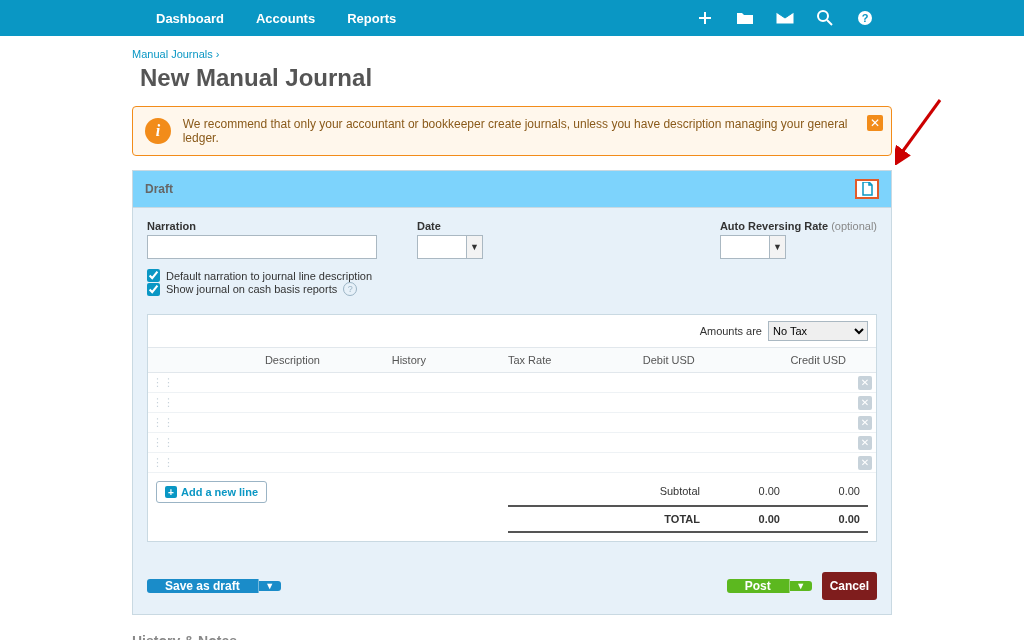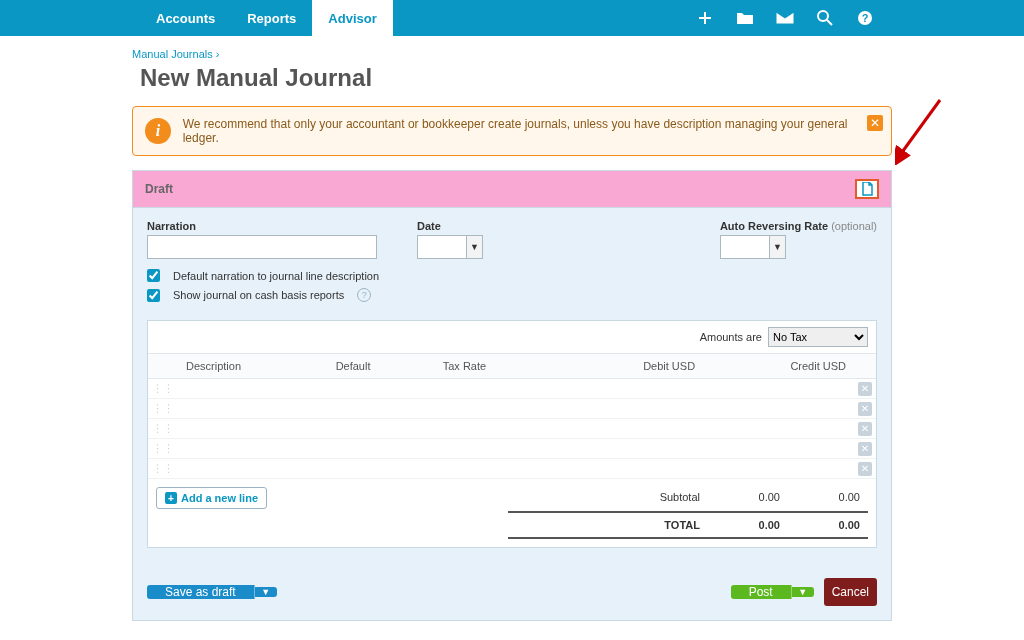--- a/index.html
+++ b/index.html
@@ -13,74 +13,74 @@
   .nav-icon { width: 18px; height: 18px; display: flex; align-items: center; justify-content: center; cursor: pointer; }
   .container { width: 760px; margin: 0 auto; padding-top: 8px; }
   .breadcrumb { color: #0a97c4; font-size: 11px; padding: 4px 0; }
   .breadcrumb a { color: #0a97c4; text-decoration: none; }
   .page-title { font-size: 24px; font-weight: bold; color: #555; margin-bottom: 14px; margin-left: 8px; }
   .alert { border: 1px solid #f28c1a; background: #fff7ec; border-radius: 4px; padding: 10px 12px; display: flex; align-items: center; gap: 12px; margin-bottom: 14px; position: relative; }
   .alert-icon { width: 26px; height: 26px; border-radius: 50%; background: #f28c1a; color: #fff; display: flex; align-items: center; justify-content: center; font-weight: bold; font-size: 16px; font-style: italic; font-family: Georgia, serif; }
   .alert-text { color: #8a5a1a; font-size: 12px; }
   .alert-close { position: absolute; right: 8px; top: 8px; width: 16px; height: 16px; background: #f28c1a; color: #fff; border-radius: 2px; display: flex; align-items: center; justify-content: center; cursor: pointer; font-size: 12px; }
   .panel { border: 1px solid #c9d9e2; background: #e7f1f9; }
-  .panel-header { background: #f9a8d4; border-bottom: 1px solid #c9d9e2; padding: 8px 12px; display: flex; justify-content: space-between; align-items: center; font-weight: bold; color: #666; }
+  .panel-header { background: #7dd3fc; border-bottom: 1px solid #c9d9e2; padding: 8px 12px; display: flex; justify-content: space-between; align-items: center; font-weight: bold; color: #666; }
   .file-btn { width: 24px; height: 20px; border: 2px solid #e25b2a; display:flex; align-items:center; justify-content:center; cursor:pointer; background:#fff; }
   .panel-body { padding: 12px 14px 16px; }
   .form-row { display: flex; gap: 40px; margin-bottom: 10px; }
   .field label { font-weight: bold; font-size: 11px; color: #333; display: block; margin-bottom: 3px; }
   .field .optional { color: #888; font-weight: normal; }
   input[type=text].txt { border: 1px solid #aab8c2; padding: 4px; height: 24px; font-size: 12px; }
   .narration input { width: 230px; }
   .date-wrap { display: flex; }
   .date-wrap input { width: 50px; }
   .date-wrap .dd { width: 16px; height: 24px; border: 1px solid #aab8c2; border-left: none; background: #f3f3f3; display:flex; align-items:center; justify-content:center; cursor:pointer; font-size: 9px; }
-  .chk-row { display: flex; align-items: center; gap: 13px; font-size: 11px; color: #333; margin-top: 6px; }
+  .chk-row { display: flex; align-items: center; gap: 6px; font-size: 11px; color: #333; }
   .chk-row input { accent-color: #0a97c4; }
   .help-circ { width: 14px; height: 14px; border-radius: 50%; border: 1px solid #9bb4c5; color: #9bb4c5; font-size: 9px; display: inline-flex; align-items: center; justify-content: center; cursor: pointer; }
   .grid-wrap { margin-top: 18px; background: #fff; border: 1px solid #c9d9e2; }
   .amounts-row { display:flex; justify-content:flex-end; align-items:center; gap:6px; padding: 6px 8px; font-size:11px; border-bottom: 1px solid #e1e7ec; }
   .amounts-row select { font-size: 11px; width: 100px; height: 20px; border: 1px solid #aab8c2; }
   table.grid { width: 100%; border-collapse: collapse; font-size: 11px; }
-  table.grid th { text-align: left; font-weight: normal; padding: 6px 8px; border-bottom: 1px solid #e1e7ec; color: #555; background: #f9fbfc; }
+  table.grid th { text-align: right; font-weight: normal; padding: 6px 8px; border-bottom: 1px solid #e1e7ec; color: #555; background: #f9fbfc; }
   table.grid th.r, table.grid td.r { text-align: right; }
   table.grid td { border-bottom: 1px solid #eef2f5; height: 20px; padding: 0 4px; }
   .drag { width: 14px; text-align:center; color: #c7d2da; cursor: move; }
   .del { width: 18px; text-align:center; }
   .del-btn { width: 14px; height: 14px; background: #c7d2da; color:#fff; border-radius:2px; display:inline-flex; align-items:center; justify-content:center; cursor:pointer; font-size:10px; }
   .grid-footer { padding: 8px; display:flex; justify-content:space-between; align-items:flex-start; }
   .add-line { border: 1px solid #9bb4c5; background: #fff; color: #0a97c4; padding: 4px 8px; font-size: 11px; font-weight: bold; cursor:pointer; display:flex; align-items:center; gap:4px; border-radius:3px; }
   .add-line .plus { width:12px; height:12px; background:#0a97c4; color:#fff; border-radius:2px; display:inline-flex; align-items:center; justify-content:center; font-size:10px; }
   .totals { width: 360px; font-size: 11px; }
   .totals-row { display: flex; justify-content: flex-end; padding: 4px 8px; }
   .totals-row .lbl { width: 120px; text-align: right; }
   .totals-row .val { width: 80px; text-align: right; }
   .totals-row.total { border-top: 2px solid #555; border-bottom: 2px solid #555; font-weight: bold; margin-top: 4px; padding: 6px 8px; }
   .actions { padding: 14px; display:flex; gap:10px; }
-  .btn { border: none; color: #fff; font-weight: normal; font-size: 12px; height: 28px; border-radius: 3px; cursor: pointer; display:flex; align-items:center; }
+  .btn { border: none; color: #fff; font-weight: bold; font-size: 12px; height: 28px; border-radius: 3px; cursor: pointer; display:flex; align-items:center; }
   .btn-split { display:flex; }
   .btn-split .main { padding: 0 18px; border-right: 1px solid rgba(255,255,255,0.4); display:flex; align-items:center; border-radius: 3px 0 0 3px; }
   .btn-split .arrow { width: 22px; display:flex; align-items:center; justify-content:center; border-radius: 0 3px 3px 0; font-size:9px; }
   .btn-blue .main, .btn-blue .arrow { background: #1a8cc9; }
   .btn-green .main, .btn-green .arrow { background: #5cb81f; }
   .btn-grey { background: #7f1d1d; padding: 0 8px; }
   .spacer { flex:1; }
   .history { margin-top: 18px; }
   .history h3 { font-size: 14px; color: #888; font-weight: bold; display:flex; align-items:center; gap:6px; margin-bottom: 6px; }
   .arrow-callout { position: absolute; pointer-events: none; }
   svg { display: block; }
 </style>
 </head>
 <body>
 
 <div class="topbar">
   <div class="nav">
+    <div class="nav-item">Dashboard</div>
     <div class="nav-item">Accounts</div>
     <div class="nav-item">Reports</div>
-    <div class="nav-item active">Advisor</div>
   </div>
   <div class="nav-spacer"></div>
   <div class="nav-icons">
     <div class="nav-icon">
         <svg width="16" height="16" viewBox="0 0 16 16">
           <path d="M7 2h2v5h5v2H9v5H7V9H2V7h5z" fill="#fff"></path>
         </svg>
       </div>
     <div class="nav-icon">
         <svg width="18" height="14" viewBox="0 0 18 14">
@@ -169,21 +169,21 @@
           <span>Amounts are</span>
           <select>
             <option>No Tax</option>
           </select>
         </div>
         <table class="grid">
           <thead>
             <tr>
               <th class="drag"></th>
               <th>Description</th>
-              <th>Default</th>
+              <th>History</th>
               <th>Tax Rate</th>
               <th class="r">Debit USD</th>
               <th class="r">Credit USD</th>
               <th class="del"></th>
             </tr>
           </thead>
           <tbody>
             <tr>
                 <td class="drag">⋮⋮</td>
                 <td></td>

